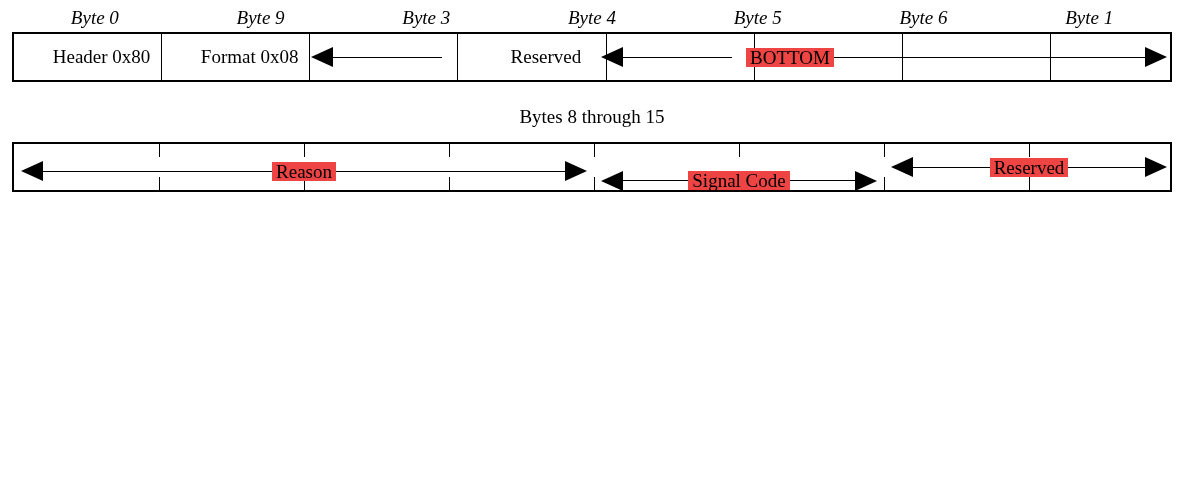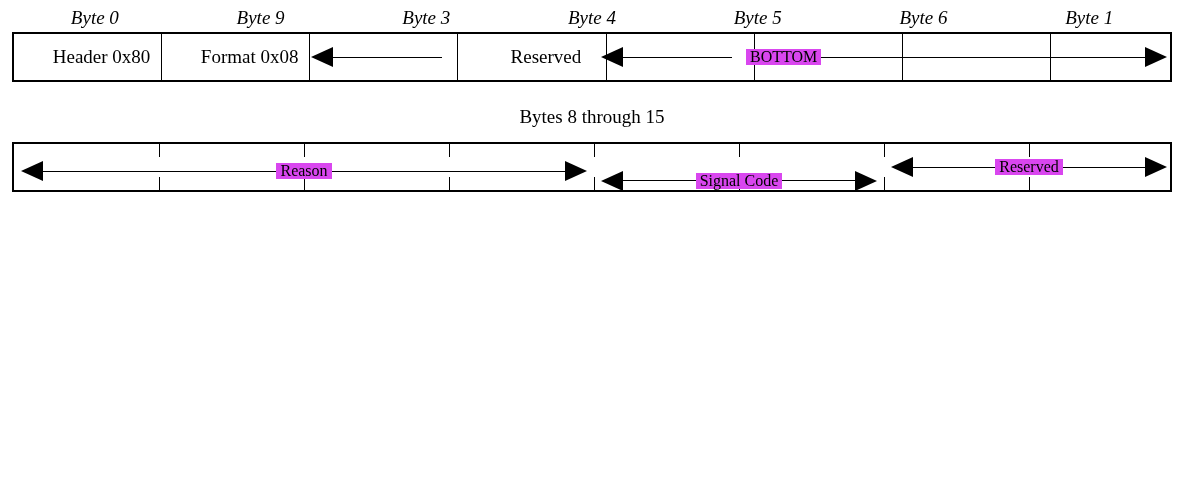--- a/index.html
+++ b/index.html
@@ -95,24 +95,24 @@
     width: 100%;
     padding: 0 7px;
     box-sizing: border-box;
   }
   .span-line {
     flex: 1 1 auto;
     height: 1px;
     background: #000;
   }
   .span-text {
-    font-size: 16px;
+    font-size: 19px;
     white-space: nowrap;
     padding: 0 4px;
-    background: #d946ef;
+    background: #ef4444;
     line-height: 1;
   }
   .arrow-left, .arrow-right {
     width: 0; height: 0;
     flex: 0 0 auto;
     border-top: 10px solid transparent;
     border-bottom: 10px solid transparent;
   }
   .arrow-left  { border-right: 22px solid #000; }
   .arrow-right { border-left: 22px solid #000; }

